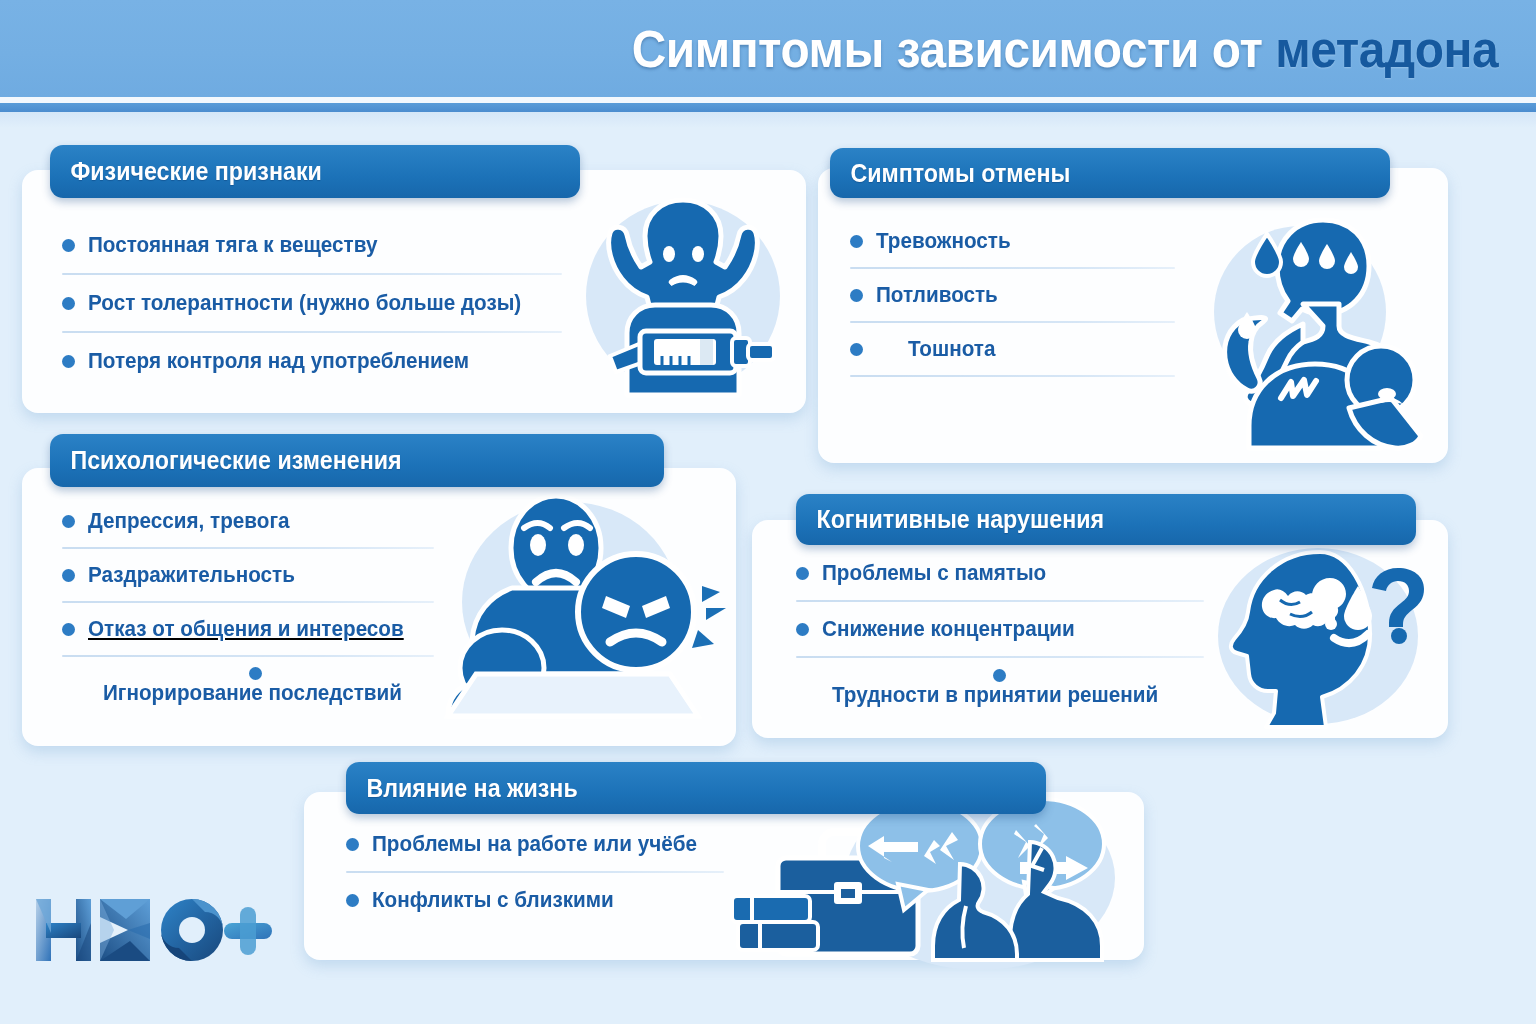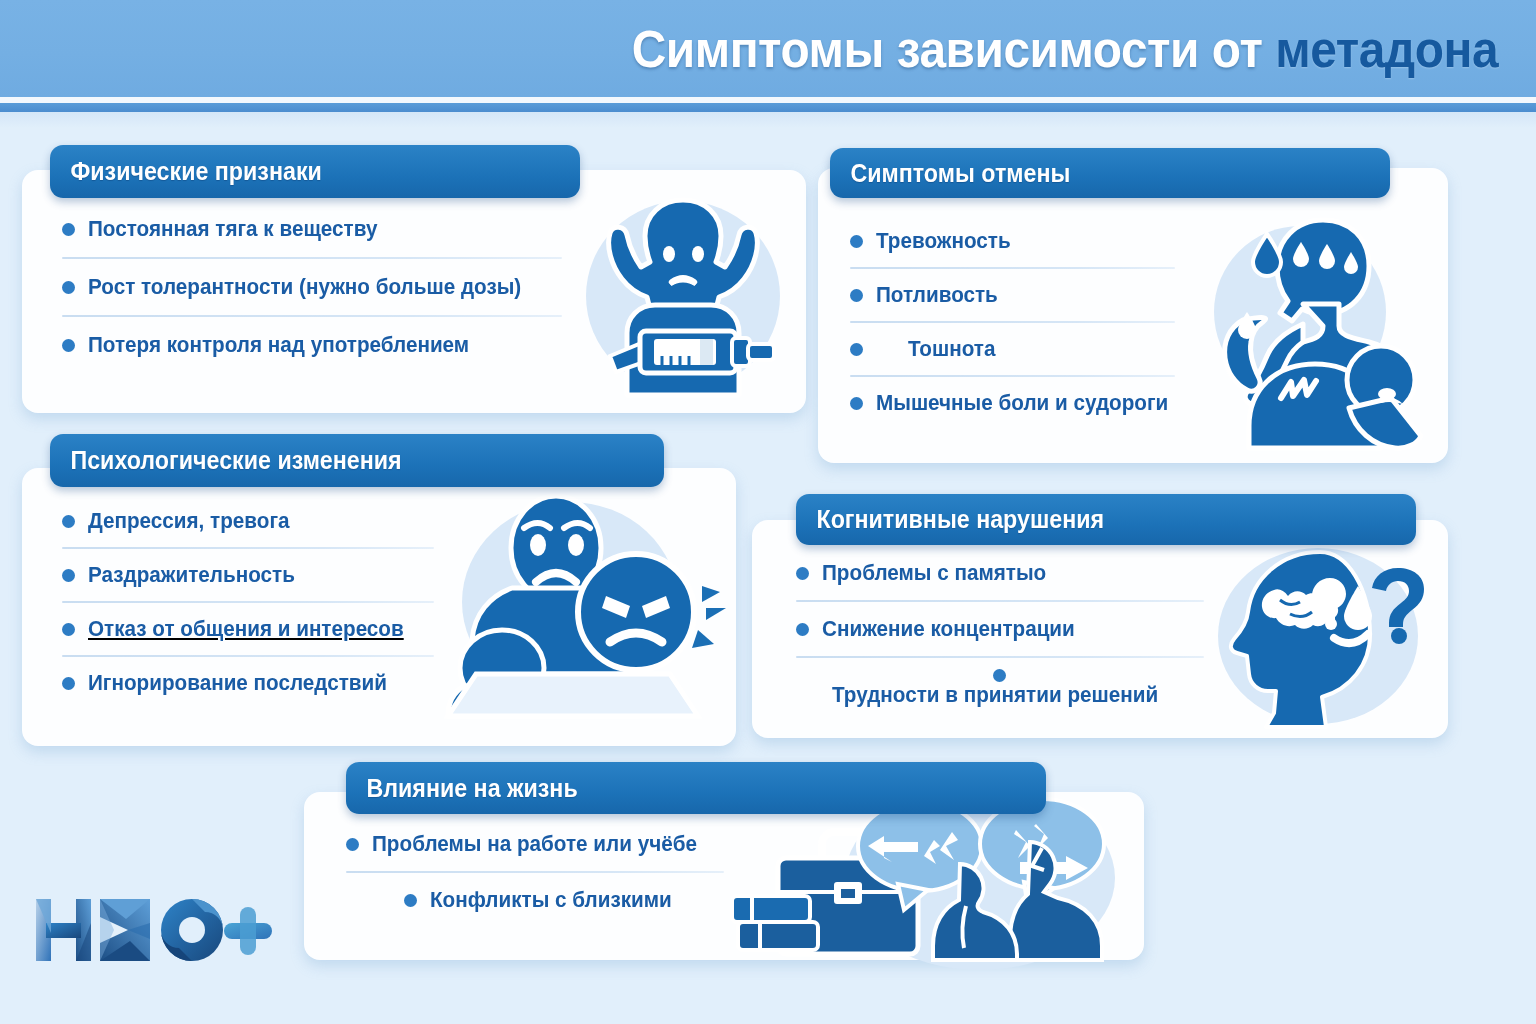--- a/index.html
+++ b/index.html
@@ -172,21 +172,21 @@
         <line x1="99" y1="164" x2="99" y2="173"></line>
         <line x1="108" y1="164" x2="108" y2="173"></line>
         <line x1="117" y1="164" x2="117" y2="173"></line>
       </g>
       <rect x="160" y="146" width="18" height="28" rx="4" fill="#1669b0" stroke="#ffffff" stroke-width="4"></rect>
       <rect x="176" y="152" width="26" height="16" rx="4" fill="#1669b0" stroke="#ffffff" stroke-width="4"></rect>
     </g>
   </svg>
 </div>
 
-<div class="bullets" style="left:62px; top:212px; width:500px;">
+<div class="bullets" style="left:62px; top:228px; width:500px;">
   <div class="bullet-row" style="height:34px;">
     <span class="bullet-dot"></span>
     <span class="bullet-text">Постоянная тяга к веществу</span>
   </div>
   <div class="divider" style="width:500px; margin:11px 0 11px 0;"></div>
   <div class="bullet-row" style="height:34px;">
     <span class="bullet-dot"></span>
     <span class="bullet-text">Рост толерантности (нужно больше дозы)</span>
   </div>
   <div class="divider" style="width:500px; margin:11px 0 11px 0;"></div>
@@ -246,24 +246,20 @@
   <div class="bullet-row" style="height:32px;">
     <span class="bullet-dot"></span>
     <span class="bullet-text">Потливость</span>
   </div>
   <div class="divider" style="width:325px; margin:10px 0;"></div>
   <div class="bullet-row" style="height:32px;gap:32px;">
     <span class="bullet-dot"></span>
     <span class="bullet-text">Тошнота</span>
   </div>
   <div class="divider" style="width:325px; margin:10px 0;"></div>
-  <div class="bullet-row" style="height:32px;">
-    <span class="bullet-dot"></span>
-    <span class="bullet-text">Мышечные боли и судороги</span>
-  </div>
 </div>
 
 <div class="card" style="left:22px; top:468px; width:714px; height:278px;"></div>
 
 <div class="pill" style="left:50px; top:434px; width:614px; height:53px;">
   <span class="pill-label">Психологические изменения</span>
 </div>
 
 <div class="illus" style="left:440px; top:490px; width:285px; height:232px;">
   <svg width="285" height="232" viewBox="0 0 285 232">
@@ -310,21 +306,21 @@
   <div class="bullet-row" style="height:32px;">
     <span class="bullet-dot"></span>
     <span class="bullet-text">Раздражительность</span>
   </div>
   <div class="divider" style="width:372px; margin:10px 0;"></div>
   <div class="bullet-row" style="height:32px;text-decoration:underline;">
     <span class="bullet-dot"></span>
     <span class="bullet-text">Отказ от общения и интересов</span>
   </div>
   <div class="divider" style="width:372px; margin:10px 0;"></div>
-  <div class="bullet-row" style="height:32px;">
+  <div class="bullet-row" style="height:32px;flex-direction:column;">
     <span class="bullet-dot"></span>
     <span class="bullet-text">Игнорирование последствий</span>
   </div>
 </div>
 
 <div class="card" style="left:752px; top:520px; width:696px; height:218px;"></div>
 
 <div class="pill" style="left:796px; top:494px; width:620px; height:51px;">
   <span class="pill-label">Когнитивные нарушения</span>
 </div>
@@ -426,21 +422,21 @@
     <path d="M236 118 q-6 22 -2 42" fill="none" stroke="#ffffff" stroke-width="4"></path>
   </svg>
 </div>
 
 <div class="bullets" style="left:346px; top:828px; width:400px;">
   <div class="bullet-row" style="height:32px;">
     <span class="bullet-dot"></span>
     <span class="bullet-text">Проблемы на работе или учёбе</span>
   </div>
   <div class="divider" style="width:378px; margin:11px 0;"></div>
-  <div class="bullet-row" style="height:32px;justify-content:center;">
+  <div class="bullet-row" style="height:32px;">
     <span class="bullet-dot"></span>
     <span class="bullet-text">Конфликты с близкими</span>
   </div>
 </div>
 
 <div class="logo" title="НЕО+">
   <svg width="230" height="78" viewBox="0 0 230 78">
     <defs>
       <linearGradient id="g1" x1="0" y1="0" x2="1" y2="1">
         <stop offset="0" stop-color="#b9d2ea"></stop>

